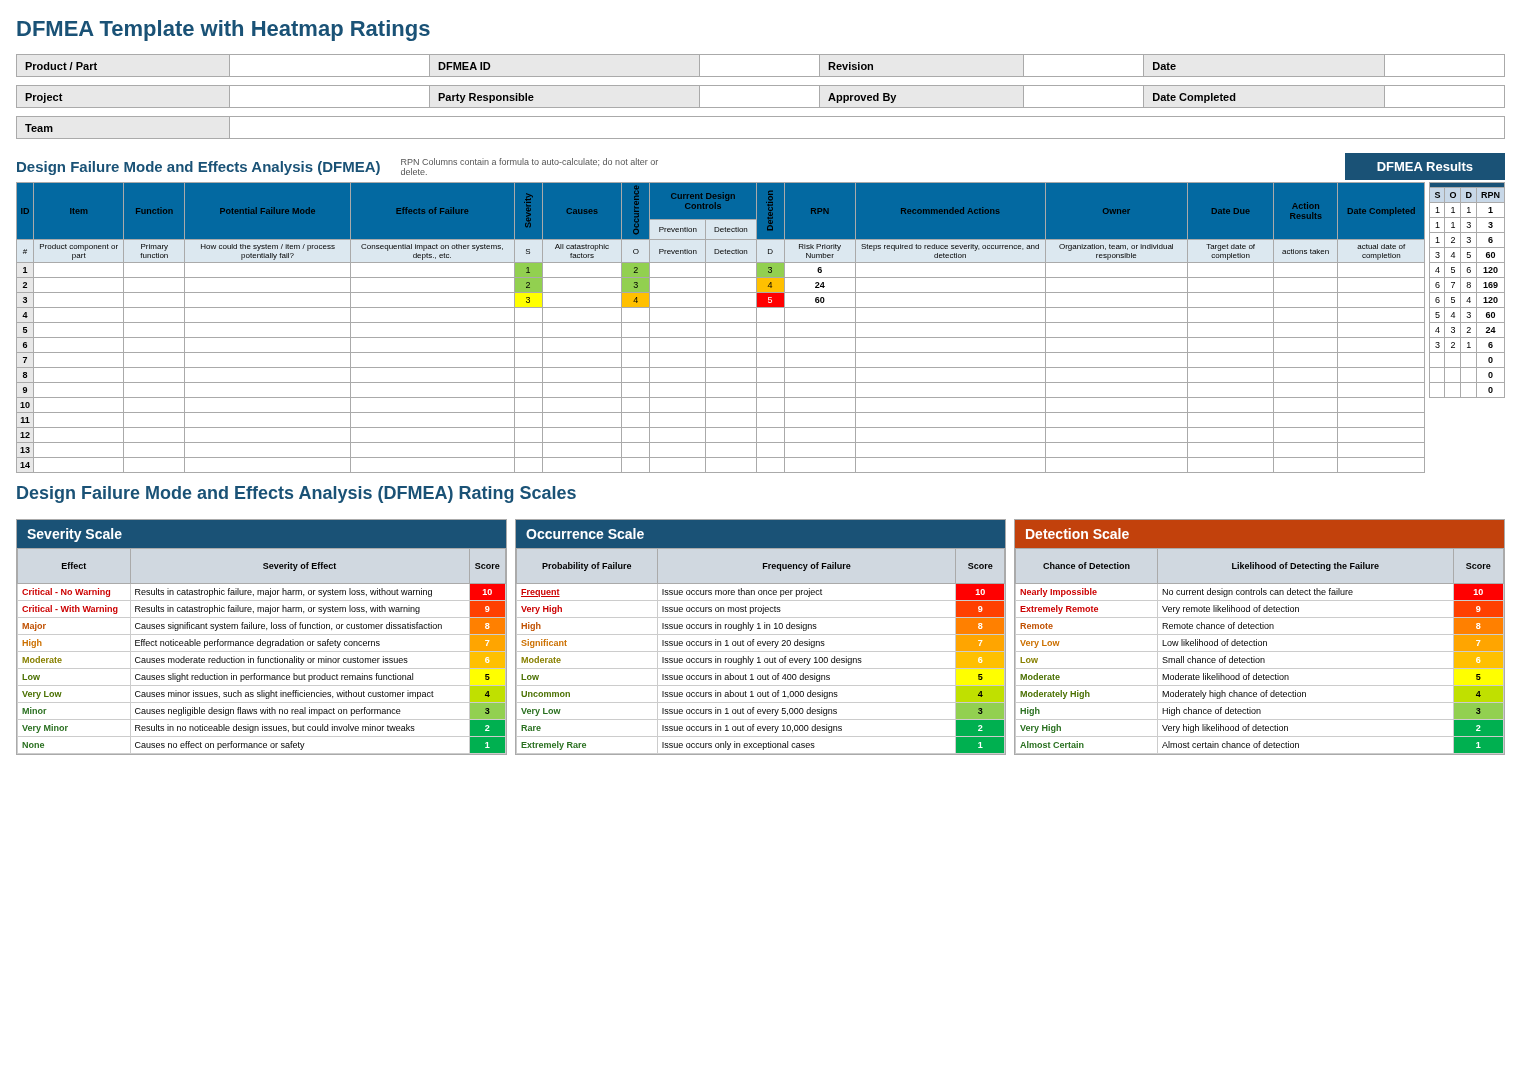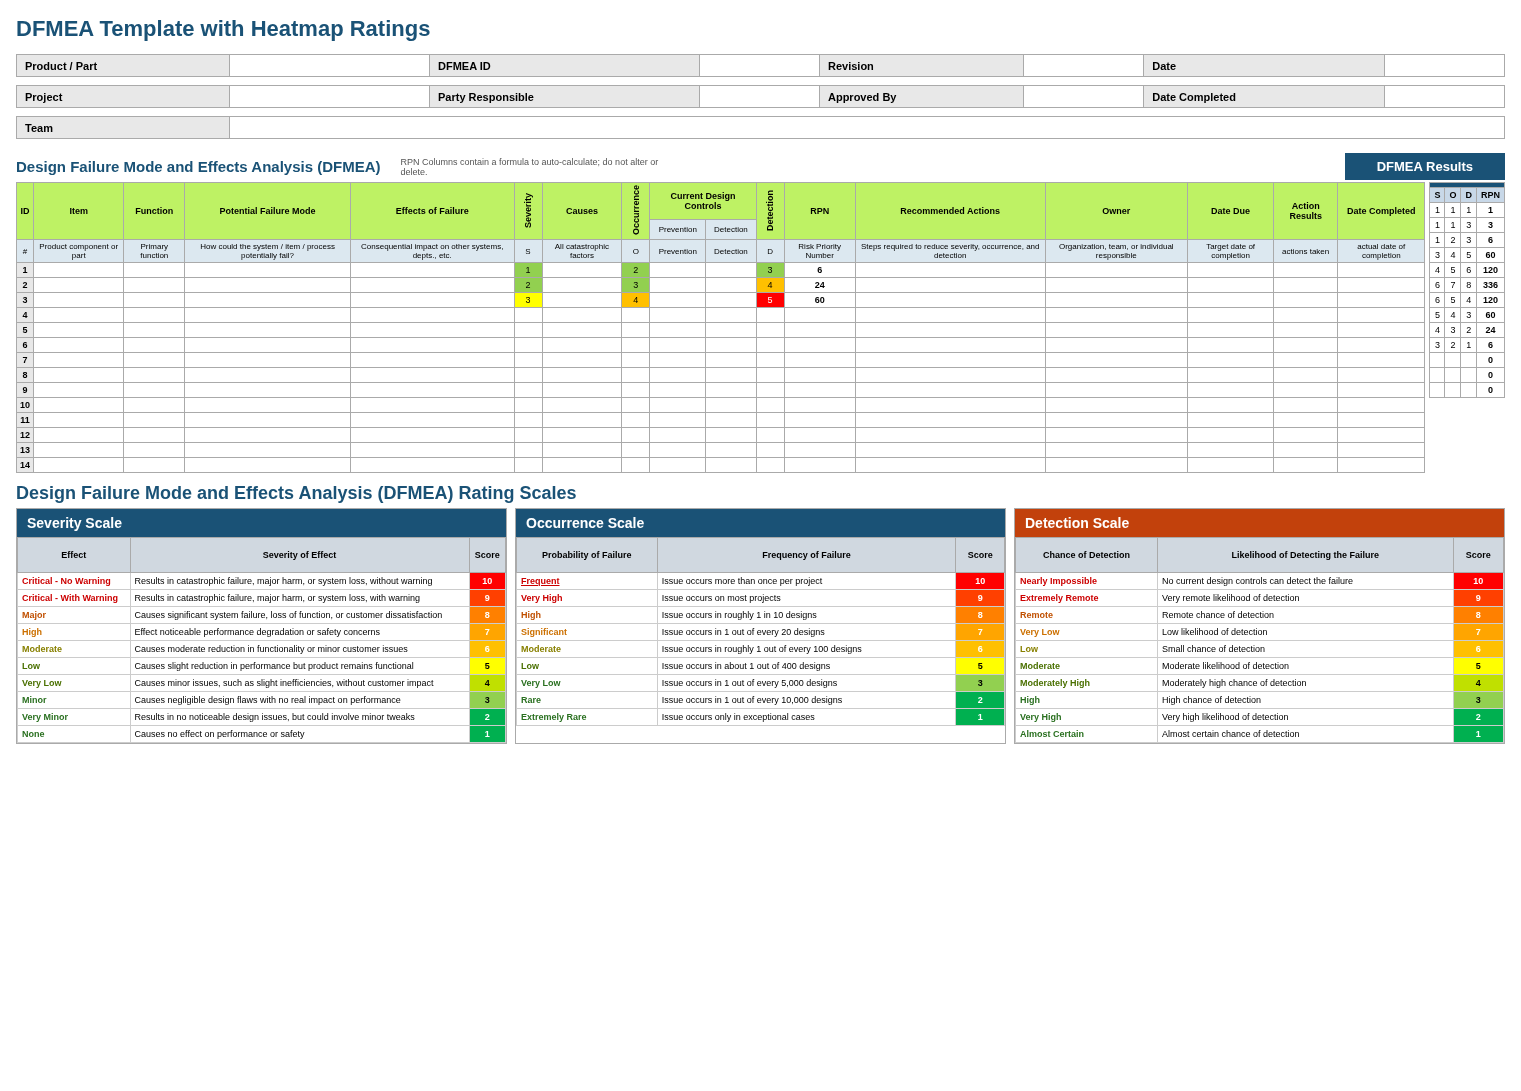--- a/index.html
+++ b/index.html
@@ -15,38 +15,38 @@
 
     
     .section-header { display: flex; align-items: center; justify-content: space-between; margin-bottom: 2px; gap: 48px; }
     .section-title { font-size: 15px; font-weight: bold; color: #1a5276; }
     .rpn-note { font-size: 9px; color: #555; max-width: 280px; }
     .dfmea-results-box { background: #1a5276; color: #fff; font-weight: bold; font-size: 13px; padding: 6px 32px; text-align: center; }
 
     
     .main-table { width: 100%; border-collapse: collapse; font-size: 9px; }
     .main-table th, .main-table td { border: 1px solid #aaa; padding: 2px 3px; text-align: center; vertical-align: middle; }
-    .main-table th { background: #bef264; font-weight: bold; font-size: 9px; }
+    .main-table th { background: #0369a1; font-weight: bold; font-size: 9px; }
     .main-table th.sub { background: #dce8f0; font-size: 8px; font-weight: normal; }
     .main-table td.row-num { background: #e8e8e8; font-weight: bold; }
     .rotate-header { writing-mode: vertical-rl; transform: rotate(180deg); white-space: nowrap; font-size: 9px; }
 
     
     .sev-1 { background: #92d050; }
     .sev-2 { background: #92d050; }
     .sev-3 { background: #ffff00; }
     .occ-3 { background: #92d050; }
     .occ-4 { background: #ffc000; }
     .det-3 { background: #92d050; }
     .det-4 { background: #ffc000; }
     .det-5 { background: #ff0000; color:#fff; }
     .rpn-val { font-weight: bold; }
 
     
-    .scales-container { display: flex; gap: 8px; margin-top: 4px; }
+    .scales-container { display: flex; gap: 8px; margin-top: 15px; }
     .scale-box { flex: 1; border: 1px solid #aaa; }
     .scale-header { padding: 6px 10px; font-size: 14px; font-weight: bold; }
     .scale-header.severity { background: #1a5276; color: #fff; }
     .scale-header.occurrence { background: #1a5276; color: #fff; }
     .scale-header.detection { background: #c2410c; color: #fff; }
     .scale-table { width: 100%; border-collapse: collapse; font-size: 9px; }
     .scale-table th { background: #d0d8e0; font-weight: bold; padding: 12px 4px; border: 1px solid #aaa; }
     .scale-table td { border: 1px solid #ccc; padding: 3px 4px; vertical-align: middle; }
     .scale-table td.score { text-align: center; font-weight: bold; color: #fff; }
 
@@ -511,21 +511,21 @@
             <tr>
     <td>4</td>
     <td>5</td>
     <td>6</td>
     <td style="font-weight:bold;">120</td>
   </tr>
             <tr>
     <td>6</td>
     <td>7</td>
     <td>8</td>
-    <td style="font-weight:bold;">336</td>
+    <td style="font-weight:bold;">169</td>
   </tr>
             <tr>
     <td>6</td>
     <td>5</td>
     <td>4</td>
     <td style="font-weight:bold;">120</td>
   </tr>
             <tr>
     <td>5</td>
     <td>4</td>
@@ -671,20 +671,25 @@
     <td><span class="occ-label-mod">Moderate</span></td>
     <td>Issue occurs in roughly 1 out of every 100 designs</td>
     <td class="score score-6">6</td>
   </tr>
               <tr>
     <td><span class="occ-label-low">Low</span></td>
     <td>Issue occurs in about 1 out of 400 designs</td>
     <td class="score score-5">5</td>
   </tr>
               <tr>
+    <td><span class="occ-label-uncommon">Uncommon</span></td>
+    <td>Issue occurs in about 1 out of 1,000 designs</td>
+    <td class="score score-4">4</td>
+  </tr>
+              <tr>
     <td><span class="occ-label-verylow">Very Low</span></td>
     <td>Issue occurs in 1 out of every 5,000 designs</td>
     <td class="score score-3">3</td>
   </tr>
               <tr>
     <td><span class="occ-label-rare">Rare</span></td>
     <td>Issue occurs in 1 out of every 10,000 designs</td>
     <td class="score score-2">2</td>
   </tr>
               <tr>

